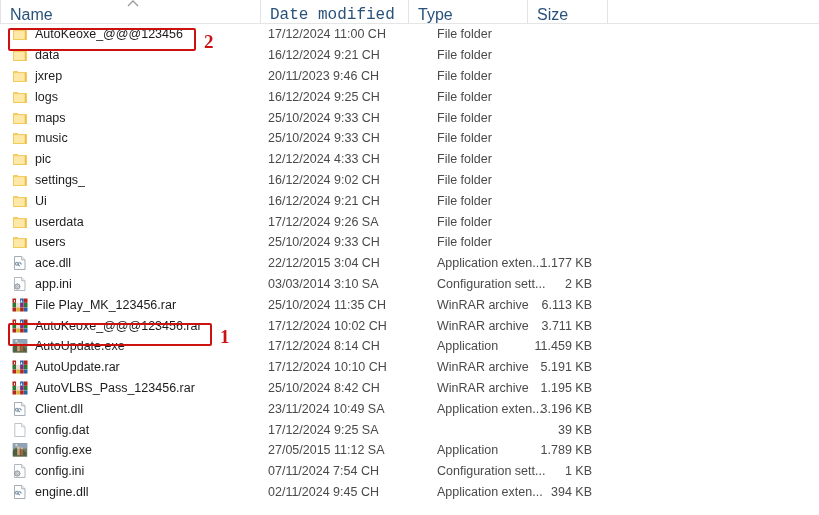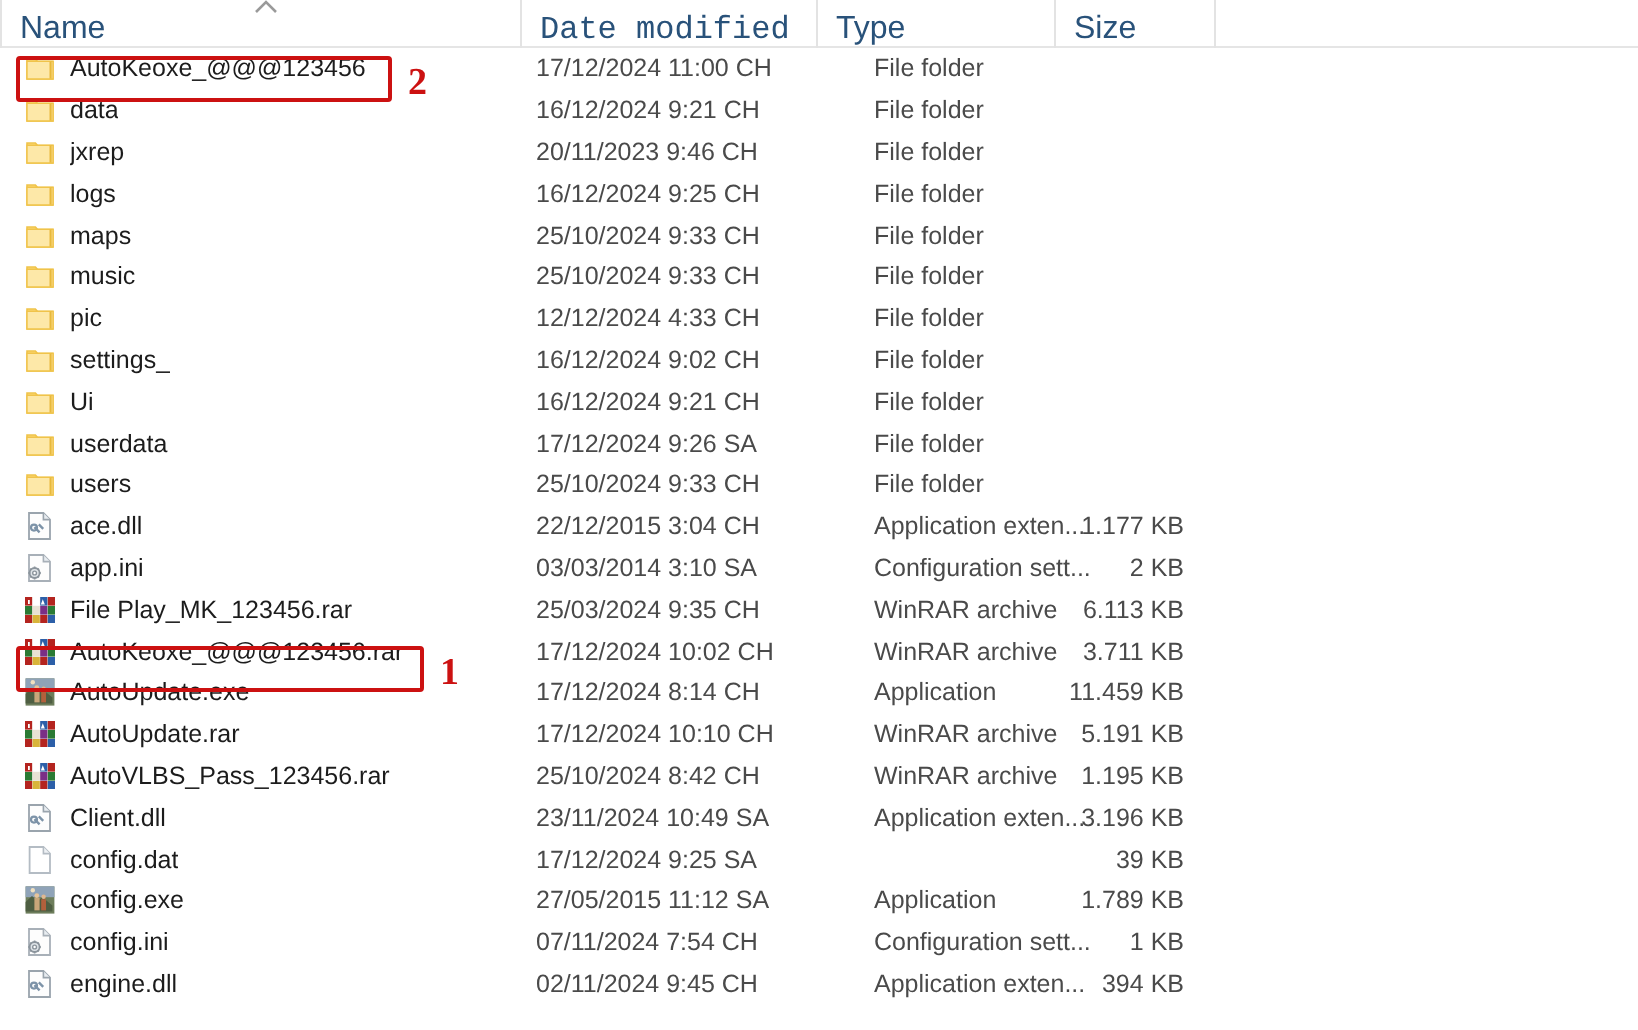--- a/index.html
+++ b/index.html
@@ -380,21 +380,21 @@
               <rect x="0.5" y="10.5" width="3.6" height="4.0" fill="#b4241f"></rect>
               <rect x="4.3" y="10.5" width="3.6" height="4.0" fill="#d8b43a"></rect>
               <rect x="8.1" y="10.5" width="3.6" height="4.0" fill="#b4241f"></rect>
               <rect x="11.9" y="10.5" width="3.6" height="4.0" fill="#2c5fa8"></rect>
               <path d="M2.0 3.0 h0.9 v2.0 h-0.9 z" fill="#ffffff"></path>
               <path d="M9.4 2.6 l1.0 2.6 h-2.0 z" fill="#ffffff"></path>
             </svg>
           </span>
           <span class="namelabel">File Play_MK_123456.rar</span>
         </div>
-        <div class="cell cell-date">25/03/2024 9:35 CH</div>
+        <div class="cell cell-date">25/10/2024 11:35 CH</div>
         <div class="cell cell-type">WinRAR archive</div>
         <div class="cell cell-size">6.113 KB</div>
       </div>
       <div class="row">
         <div class="cell cell-name">
           <span class="icon">
             <svg width="16" height="16" viewBox="0 0 16 16">
               <rect x="0.5" y="1.5" width="15" height="13" fill="#f3f0ea"></rect>
               <rect x="0.5" y="1.5" width="3.6" height="4.3" fill="#b4241f"></rect>
               <rect x="4.3" y="1.5" width="3.6" height="4.3" fill="#ffffff"></rect>

